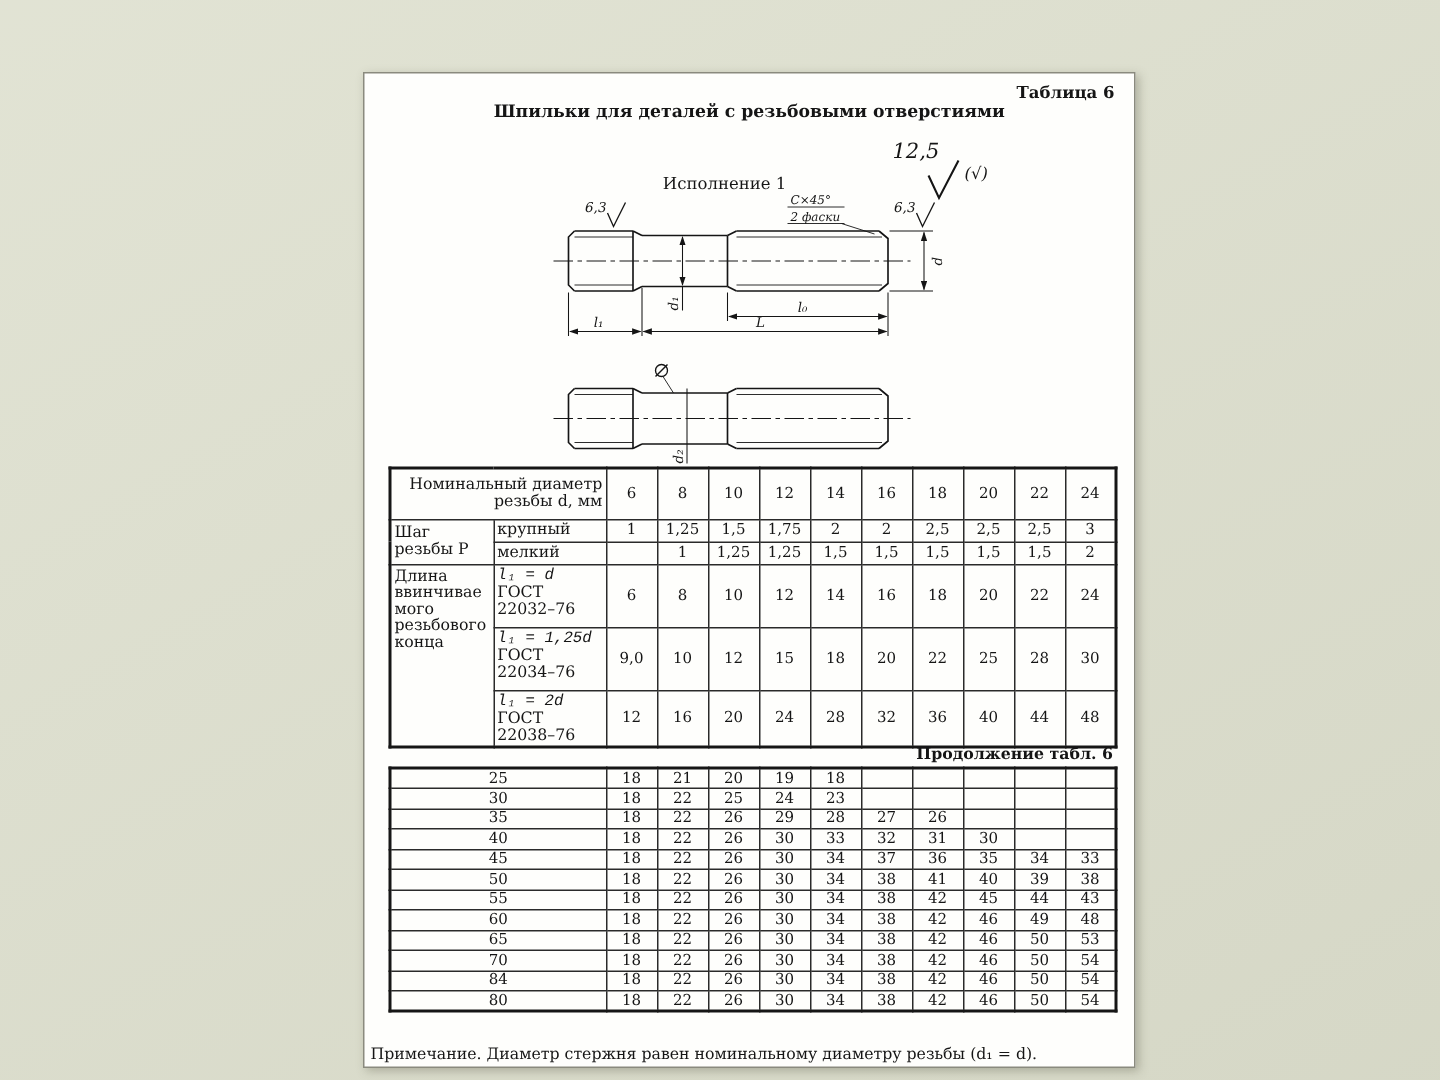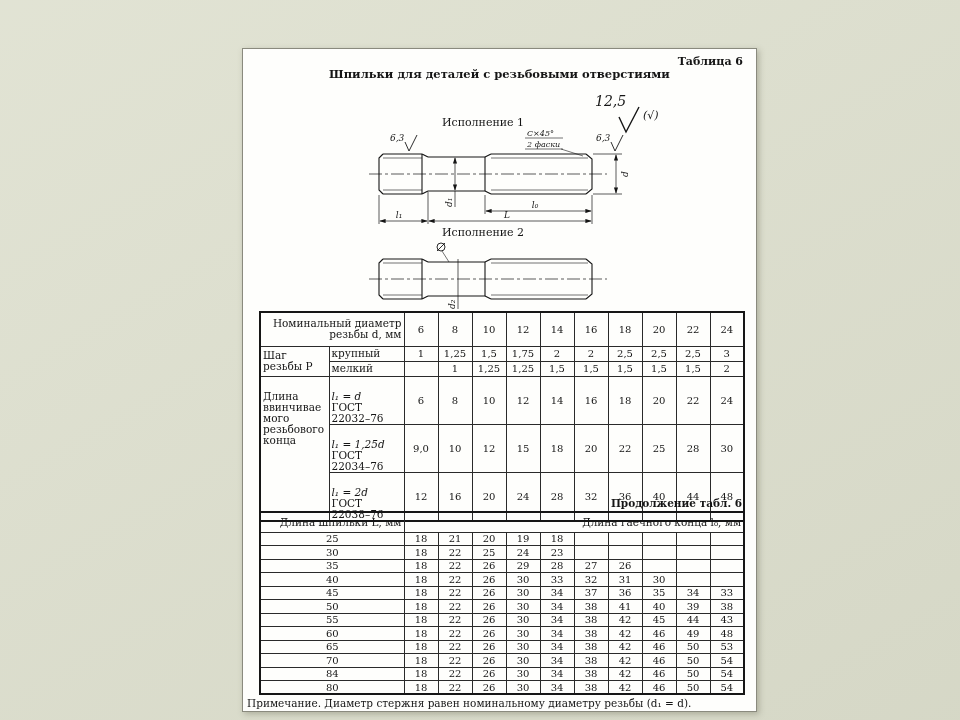--- a/index.html
+++ b/index.html
@@ -13,23 +13,23 @@
   .rough svg{position:absolute;left:22px;top:12px;}
   .rough .paren{position:absolute;left:48px;top:16px;font-style:italic;font-size:11px;}
   .variant{position:absolute;left:75px;width:330px;text-align:center;font-size:11px;}
   #v1{top:67px;} #v2{top:177px;}
   #dwg1{position:absolute;left:92px;top:78px;} #dwg2{position:absolute;left:92px;top:190px;}
   table{border-collapse:collapse;table-layout:fixed;position:absolute;border:2px solid #161616;}
   #t1{left:16px;top:262px;width:484px;} #t2{left:16px;top:462px;width:484px;}
   td{border:1px solid #2a2a2a;font-size:10px;line-height:11px;text-align:center;vertical-align:middle;padding:0 2px;overflow:hidden;}
   td.lbl{text-align:left;font-size:10.5px;}
   td.c{text-align:right;}
-  td.top{vertical-align:top;padding-top:14px;}
+  td.top{vertical-align:top;padding-top:2px;}
   td.wrap{overflow-wrap:break-word;}
-  .formula{font-style:italic;}
+  .formula{font-style:italic;font-family:Liberation Mono, monospace;}
   .gost{font-style:normal;}
   tr.r-head{height:34px;} tr.r-pitch{height:15px;} tr.r-len{height:42px;} tr.r-len:last-child{height:38px;margin-top:45px;}
   tr.r2-head{height:20px;} tr.r2{height:13.5px;}
   .continuation{position:absolute;top:448px;right:14px;font-weight:bold;font-size:10.5px;}
   .note{position:absolute;top:648px;left:4px;right:4px;font-size:10.5px;}
   svg text{font-family:"DejaVu Serif","Liberation Serif",serif;fill:#151515;}
   .dimtxt{font-style:italic;font-size:9px;}
   .smalltxt{font-style:italic;font-size:8px;}
 </style>
 </head>
@@ -113,21 +113,20 @@
       <text class="dimtxt" x="261" y="14">6,3</text>
       <text class="smalltxt" x="192" y="9">С×45°</text>
       <text class="smalltxt" x="192" y="20">2 фаски</text>
       <text class="dimtxt" x="64" y="91" text-anchor="middle">l₁</text>
       <text class="dimtxt" x="117" y="80" transform="rotate(-90 117 80)">d₁</text>
       <text class="dimtxt" x="200" y="81" text-anchor="middle">l₀</text>
       <text class="dimtxt" x="172" y="91" text-anchor="middle">L</text>
       <text class="dimtxt" x="293" y="50" transform="rotate(-90 293 50)">d</text>
     </svg>
 
-    <div class="variant" id="v2">Исполнение 2</div>
 
     <svg id="dwg2" width="330" height="76" viewBox="0 0 330 76">
       <g>
         <line x1="34" y1="40" x2="272" y2="40" stroke="#151515" stroke-width="0.7" stroke-dasharray="13 3 3 3"></line>
       </g>
       <g stroke="#151515" stroke-width="1.1" fill="none">
         <path d="M48,20 L44,24 L44,56 L48,60"></path>
         <line x1="48" y1="20" x2="87" y2="20"></line>
           <line x1="48" y1="60" x2="87" y2="60"></line>
         <line x1="87" y1="20" x2="87" y2="60"></line>
@@ -277,24 +276,20 @@
           <col style="width:34px">
           <col style="width:34px">
           <col style="width:34px">
         <col style="width:34px">
           <col style="width:34px">
           <col style="width:34px">
           <col style="width:34px">
           <col style="width:34px">
       </colgroup>
       <tbody>
-          <tr class="r2-head">
-            <td class="lbl c">Длина шпильки L, мм</td>
-            <td colspan="10" class="lbl c">Длина гаечного конца l₀, мм</td>
-          </tr>
           <tr class="r2">
             <td>25</td>
             <td>18</td>
             <td>21</td>
             <td>20</td>
             <td>19</td>
             <td>18</td>
             <td></td>
             <td></td>
             <td></td>

